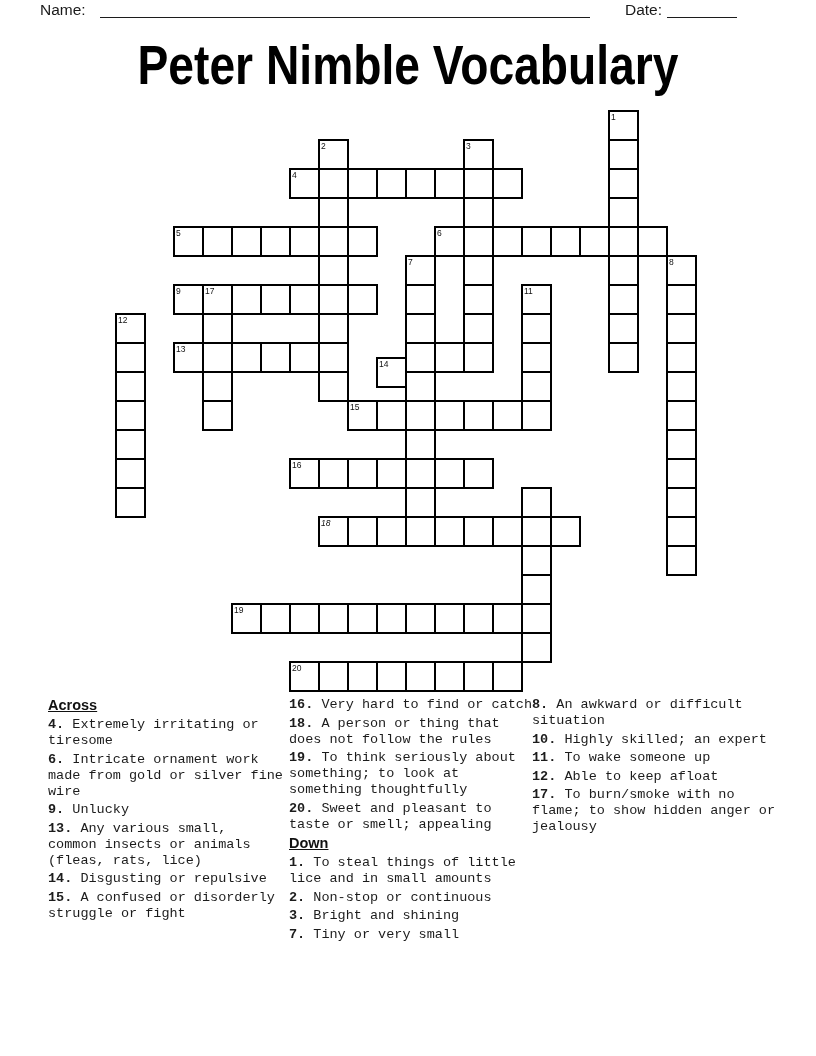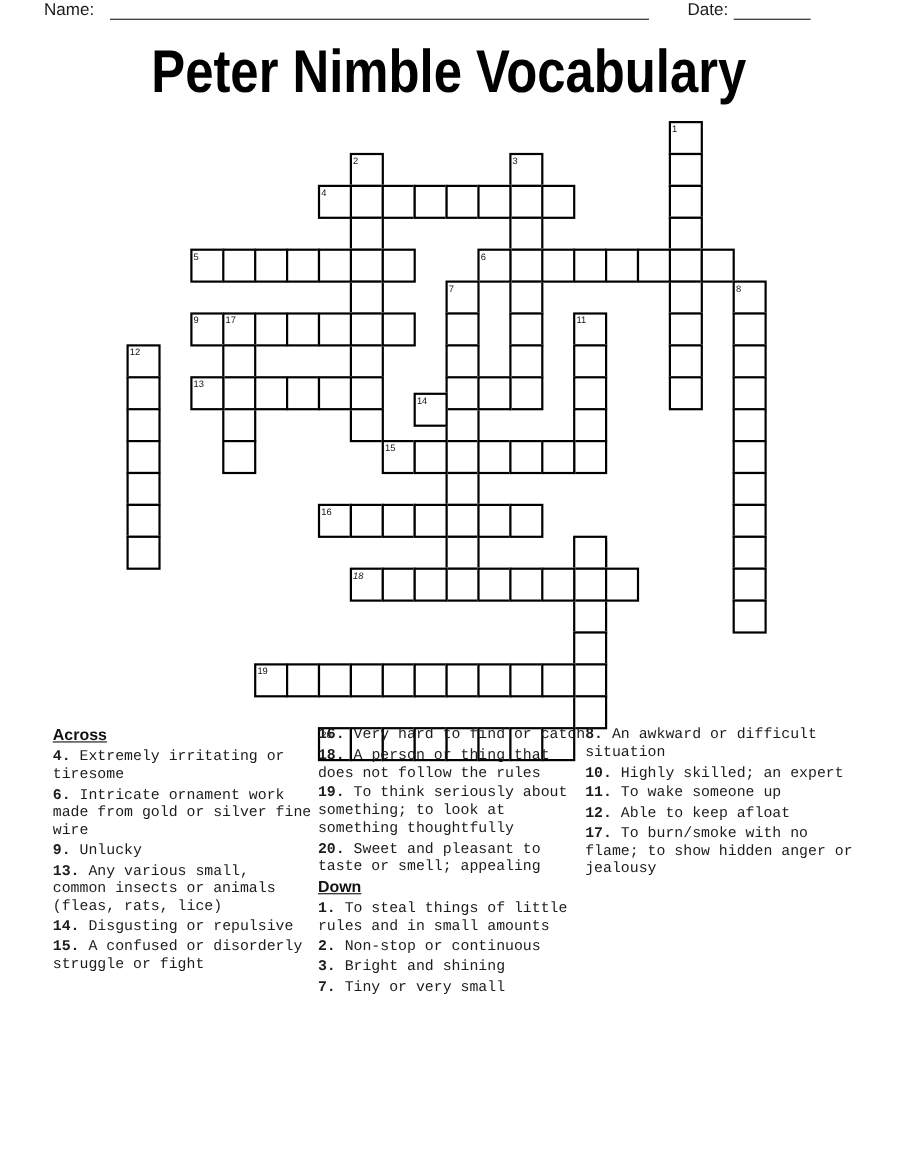--- a/index.html
+++ b/index.html
@@ -26,21 +26,21 @@
   #grid { position:absolute; }
   .cell {
     position:absolute; width:31px; height:31px; box-sizing:border-box;
     border:2px solid #000; background:#fff;
   }
   .cell .num {
     position:absolute; top:0px; left:1px; font-size:8.5px; line-height:10px;
     color:#111; font-family:"Liberation Sans", sans-serif;
   }
   
-  .clue-col { position:absolute; top:661px; font-size:13.5px; line-height:16px; color:#1c1c1c; }
+  .clue-col { position:absolute; top:697px; font-size:13.5px; line-height:16px; color:#1c1c1c; }
   .clue-heading {
     font-size:14.5px; font-weight:bold; text-decoration:underline;
     margin:0 0 4px 0; color:#111;
   }
   .clue { margin:0 0 2.5px 0; }
   .clue-line { white-space:nowrap;font-family:Liberation Mono, monospace; }
   .cn { font-weight:bold; }
 </style>
 </head>
 <body>
@@ -272,21 +272,21 @@
         <div class="clue-line">something; to look at</div>
         <div class="clue-line">something thoughtfully</div>
       </div>
       <div class="clue">
         <div class="clue-line"><b class="cn">20.</b> Sweet and pleasant to</div>
         <div class="clue-line">taste or smell; appealing</div>
       </div>
       <div class="clue-heading">Down</div>
       <div class="clue">
         <div class="clue-line"><b class="cn">1.</b> To steal things of little</div>
-        <div class="clue-line">rules and in small amounts</div>
+        <div class="clue-line">lice and in small amounts</div>
       </div>
       <div class="clue">
         <div class="clue-line"><b class="cn">2.</b> Non-stop or continuous</div>
       </div>
       <div class="clue">
         <div class="clue-line"><b class="cn">3.</b> Bright and shining</div>
       </div>
       <div class="clue">
         <div class="clue-line"><b class="cn">7.</b> Tiny or very small</div>
       </div>

